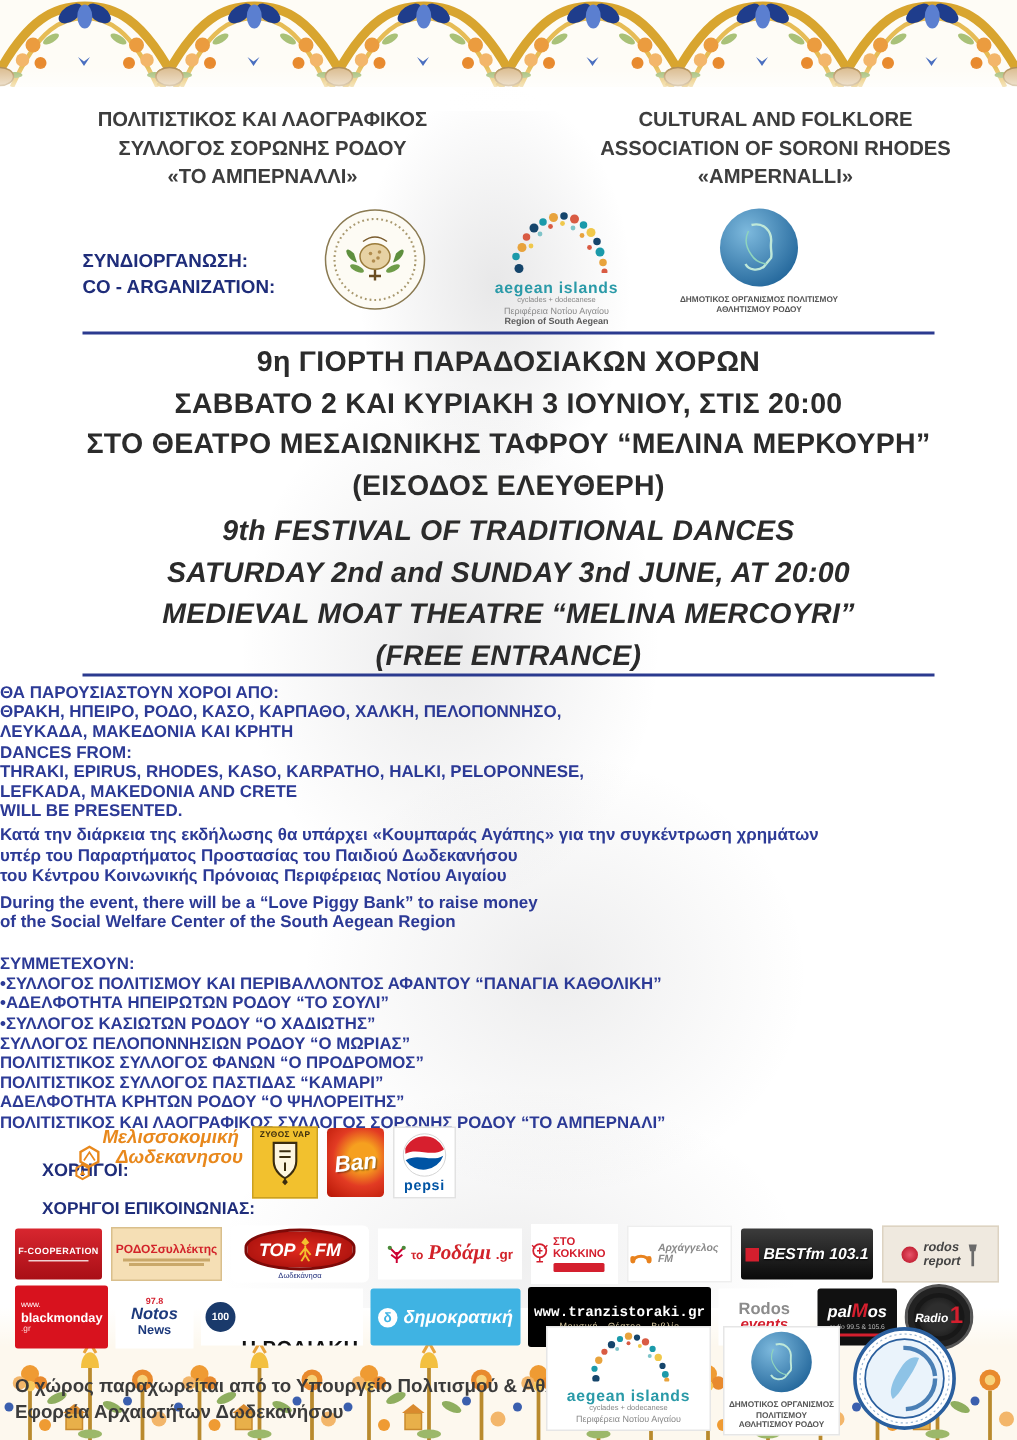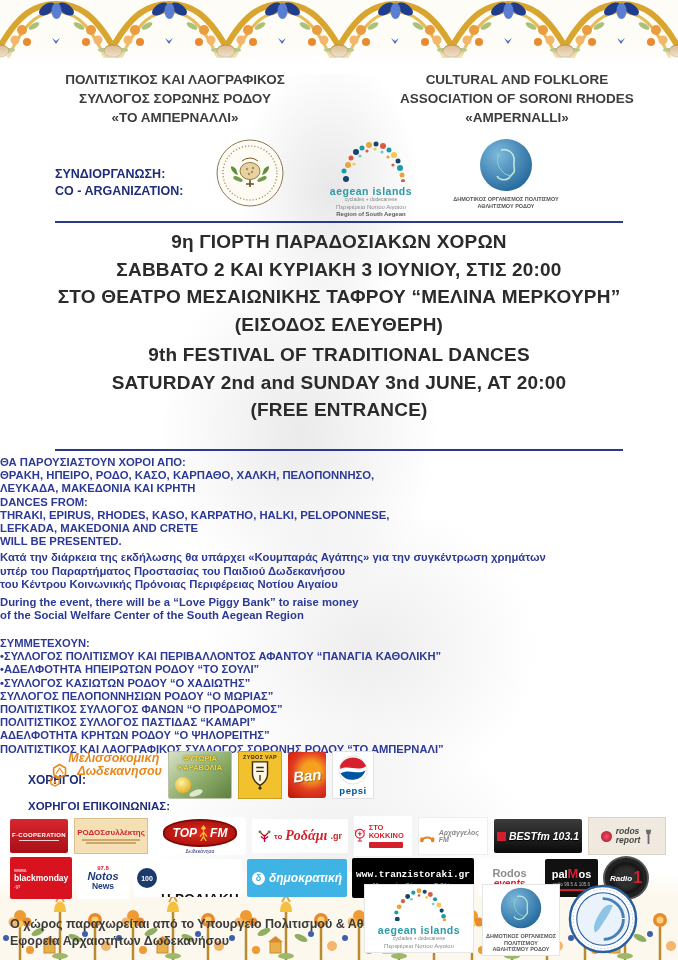--- a/index.html
+++ b/index.html
@@ -34,21 +34,21 @@
   .aeg-el{font-size:6px;color:#8a8a8a;line-height:7px;margin-top:2px;}
   .aeg-en{font-size:6px;color:#5c5c5c;font-weight:bold;line-height:7px;}
   .municipal{width:120px;text-align:center;z-index:2;}
   .municipal-top{position:absolute;top:138px;left:446px;}
   .mun-line{font-size:5.5px;font-weight:bold;color:#555;line-height:6.5px;}
   
   .rule{position:absolute;left:55px;width:568px;border-top:2px solid #2b3a8f;z-index:2;}
   .rule1{top:221px;} .rule2{top:449px;}
   .title{position:absolute;left:0;width:678px;text-align:center;font-weight:bold;
          font-size:19px;color:#2b2b2b;line-height:27.5px;letter-spacing:.2px;z-index:2;}
-  .title-el{top:228px;} .title-en{top:341px;}
+  .title-el{top:228px;} .title-en{top:341px;font-style:italic;}
   
   .blueblock{position:absolute;left:0;width:678px;text-align:left;font-weight:bold;
              color:#2c3a96;z-index:2;}
   .dances{top:456px;font-size:11.3px;line-height:13.2px;}
   .piggy{top:551px;font-size:11.3px;line-height:13.6px;}
   .piggy .gap{height:4px;}
   .participants{top:637px;font-size:11.2px;line-height:13.2px;}
   
   .sp-label{position:absolute;font-weight:bold;color:#1f2d7a;z-index:2;}
   .lbl-sponsors{top:773px;left:28px;font-size:12px;}
@@ -129,21 +129,21 @@
   .dimok .emb{width:13px;height:13px;border-radius:50%;background:#fff;color:#3fb3e3;font-size:9px;
              font-weight:bold;display:flex;align-items:center;justify-content:center;flex:none;}
   .dimok .name{color:#fff;font-weight:bold;font-style:italic;font-size:12px;}
   .tranz{width:122px;height:40px;background:#000;border-radius:2px;}
   .tranz .url{color:#fff;font-weight:bold;font-size:9.5px;font-family:"Liberation Mono",monospace;}
   .tranz .sub{color:#d9c9a0;font-size:6px;margin-top:2px;letter-spacing:.4px;}
   .rodev{width:61px;height:38px;background:#fff;}
   .rodev .l1{color:#8c8c8c;font-size:11px;font-weight:bold;line-height:11px;}
   .rodev .l2{color:#d41f2e;font-size:10px;font-weight:bold;font-style:italic;line-height:10px;}
   .palmos{width:53px;height:38px;background:#111;border-radius:2px;}
-  .palmos .name{font-weight:bold;font-size:11px;color:#fff;}
+  .palmos .name{font-weight:bold;font-style:italic;font-size:11px;color:#fff;}
   .palmos .name .m{color:#d41f2e;font-size:13px;}
   .palmos .sub{color:#bbb;font-size:4.5px;margin-top:1px;}
   .palmos .strip{width:80%;height:2px;background:#d41f2e;margin-top:2px;}
   .radio1{width:46px;height:44px;background:transparent;}
   .r1circle{width:42px;height:42px;border-radius:50%;border:2px solid #555;
       background:radial-gradient(circle at 50% 50%, #2e2e2e 0 30%, #161616 60%, #000);
       display:flex;align-items:center;justify-content:center;gap:1px;
       box-shadow:inset 0 0 0 4px #222, inset 0 0 0 7px #181818;}
   .r1circle .radio{color:#fff;font-style:italic;font-size:8px;font-weight:bold;text-align:right;}
   .r1circle .one{color:#d41f2e;font-size:16px;font-weight:bold;}
@@ -286,20 +286,21 @@
   <div class="title title-el">
     <div>9η ΓΙΟΡΤΗ ΠΑΡΑΔΟΣΙΑΚΩΝ ΧΟΡΩΝ</div>
     <div>ΣΑΒΒΑΤΟ 2 ΚΑΙ ΚΥΡΙΑΚΗ 3 ΙΟΥΝΙΟΥ, ΣΤΙΣ 20:00</div>
     <div>ΣΤΟ ΘΕΑΤΡΟ ΜΕΣΑΙΩΝΙΚΗΣ ΤΑΦΡΟΥ “ΜΕΛΙΝΑ ΜΕΡΚΟΥΡΗ”</div>
     <div>(ΕΙΣΟΔΟΣ ΕΛΕΥΘΕΡΗ)</div>
   </div>
 
   <div class="title title-en">
     <div>9th FESTIVAL OF TRADITIONAL DANCES</div>
     <div>SATURDAY 2nd and SUNDAY 3nd JUNE, AT 20:00</div>
+    <div>MEDIEVAL MOAT THEATRE “MELINA MERCOYRI”</div>
     <div>(FREE ENTRANCE)</div>
   </div>
 
   <div class="blueblock dances">
     <div>ΘΑ ΠΑΡΟΥΣΙΑΣΤΟΥΝ ΧΟΡΟΙ ΑΠΟ:</div>
     <div>ΘΡΑΚΗ, ΗΠΕΙΡΟ, ΡΟΔΟ, ΚΑΣΟ, ΚΑΡΠΑΘΟ, ΧΑΛΚΗ, ΠΕΛΟΠΟΝΝΗΣΟ,</div>
     <div>ΛΕΥΚΑΔΑ, ΜΑΚΕΔΟΝΙΑ ΚΑΙ ΚΡΗΤΗ</div>
     <div>DANCES FROM:</div>
     <div>THRAKI, EPIRUS, RHODES, KASO, KARPATHO, HALKI, PELOPONNESE,</div>
     <div>LEFKADA, MAKEDONIA AND CRETE</div>
@@ -333,28 +334,20 @@
       <svg viewBox="0 0 40 52" width="36" height="47">
         <path d="M21 2 L34 9.5 V24 L21 31 L8 24 V9.5 Z" fill="none" stroke="#e8881c" stroke-width="3.5"></path>
         <path d="M13 22 L21 10 L29 22" fill="none" stroke="#e8881c" stroke-width="2.5"></path>
         <path d="M11 28 L20 33 V44 L11 49 L2 44 V33 Z" fill="none" stroke="#e8881c" stroke-width="3"></path>
         <path d="M7 43 L11 36 L15 43 Z" fill="#e8881c"></path>
       </svg>
       <div class="mel-text">
         <div>Μελισσοκομική</div>
         <div class="l2">Δωδεκανησου</div>
       </div>
-    </div>
-    <div class="fyt">
-      <div class="fyt-txt">
-        <div>ΦΥΤΩΡΙΑ</div>
-        <div>ΚΑΡΑΒΟΛΙΑ</div>
-      </div>
-      <div class="fyt-flower"></div>
-      <div class="fyt-leaf"></div>
     </div>
     <div class="vap">
       <div class="vap-txt">ΖΥΘΟΣ VAP</div>
       <svg viewBox="0 0 44 34" width="42" height="32">
         <path d="M14 2 h16 v13 c0 8 -8 12 -8 12 s-8 -4 -8 -12 Z" fill="#fdf6e0" stroke="#3a2c0e" stroke-width="1.5"></path>
         <path d="M18 8 h8 M18 12 h8 M22 16 v6" stroke="#3a2c0e" stroke-width="1.4"></path>
         <path d="M20 30 l2 -3 l2 3 l-2 2 z" fill="#3a2c0e"></path>
       </svg>
     </div>
     <div class="ban">

